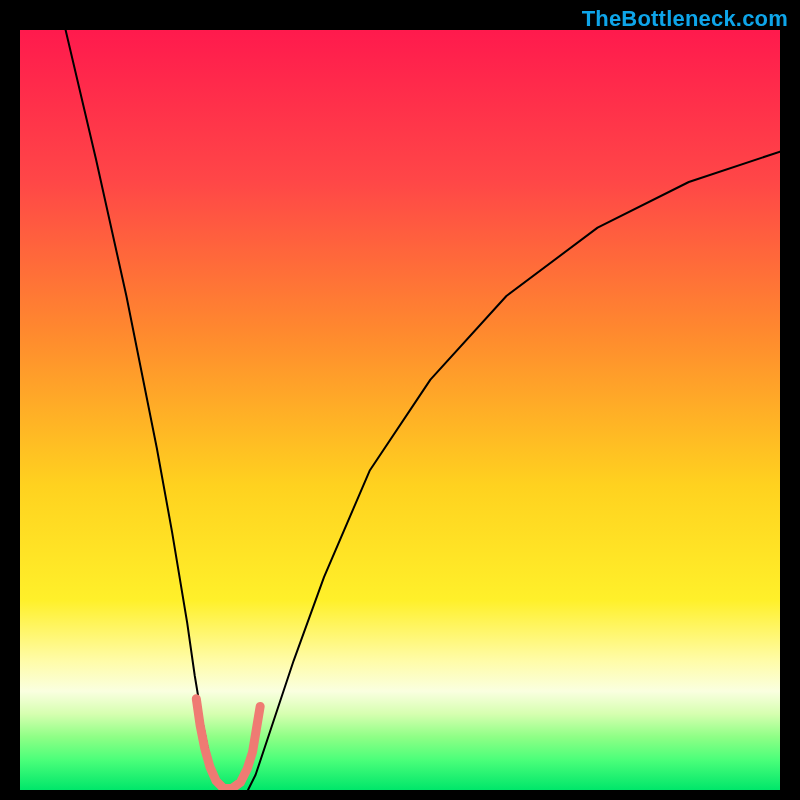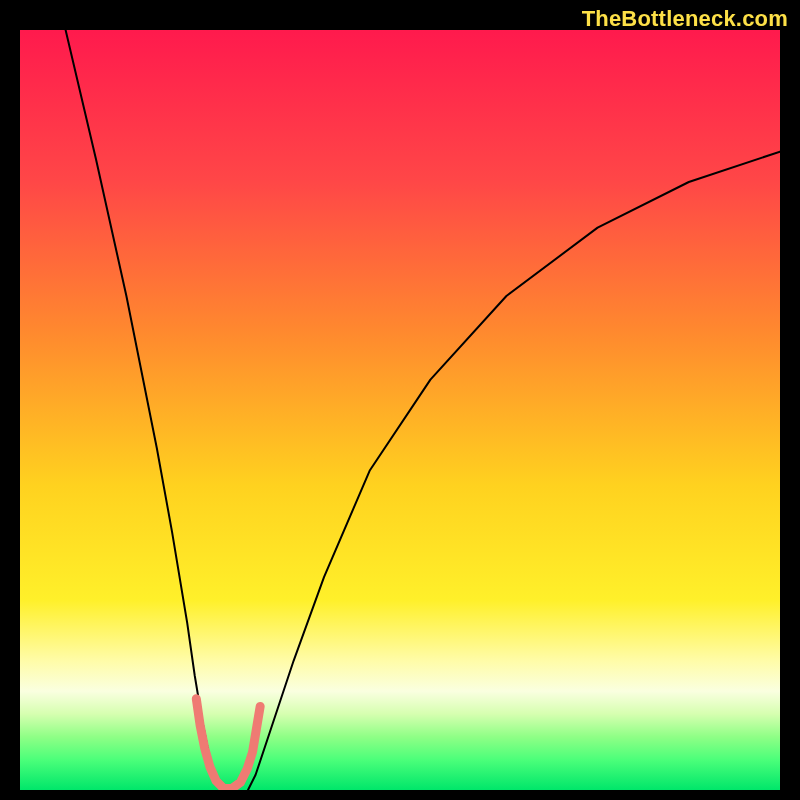--- a/index.html
+++ b/index.html
@@ -16,21 +16,21 @@
     width: 800px;
     height: 800px;
     background: #000;
   }
   .watermark {
     position: absolute;
     top: 6px;
     right: 12px;
     font-size: 22px;
     font-weight: 600;
-    color: #fde047;
+    color: #0ea5e9;
     letter-spacing: 0.2px;
     z-index: 10;
   }
   .plot-area {
     position: absolute;
     left: 20px;
     top: 30px;
     width: 760px;
     height: 760px;
   }

